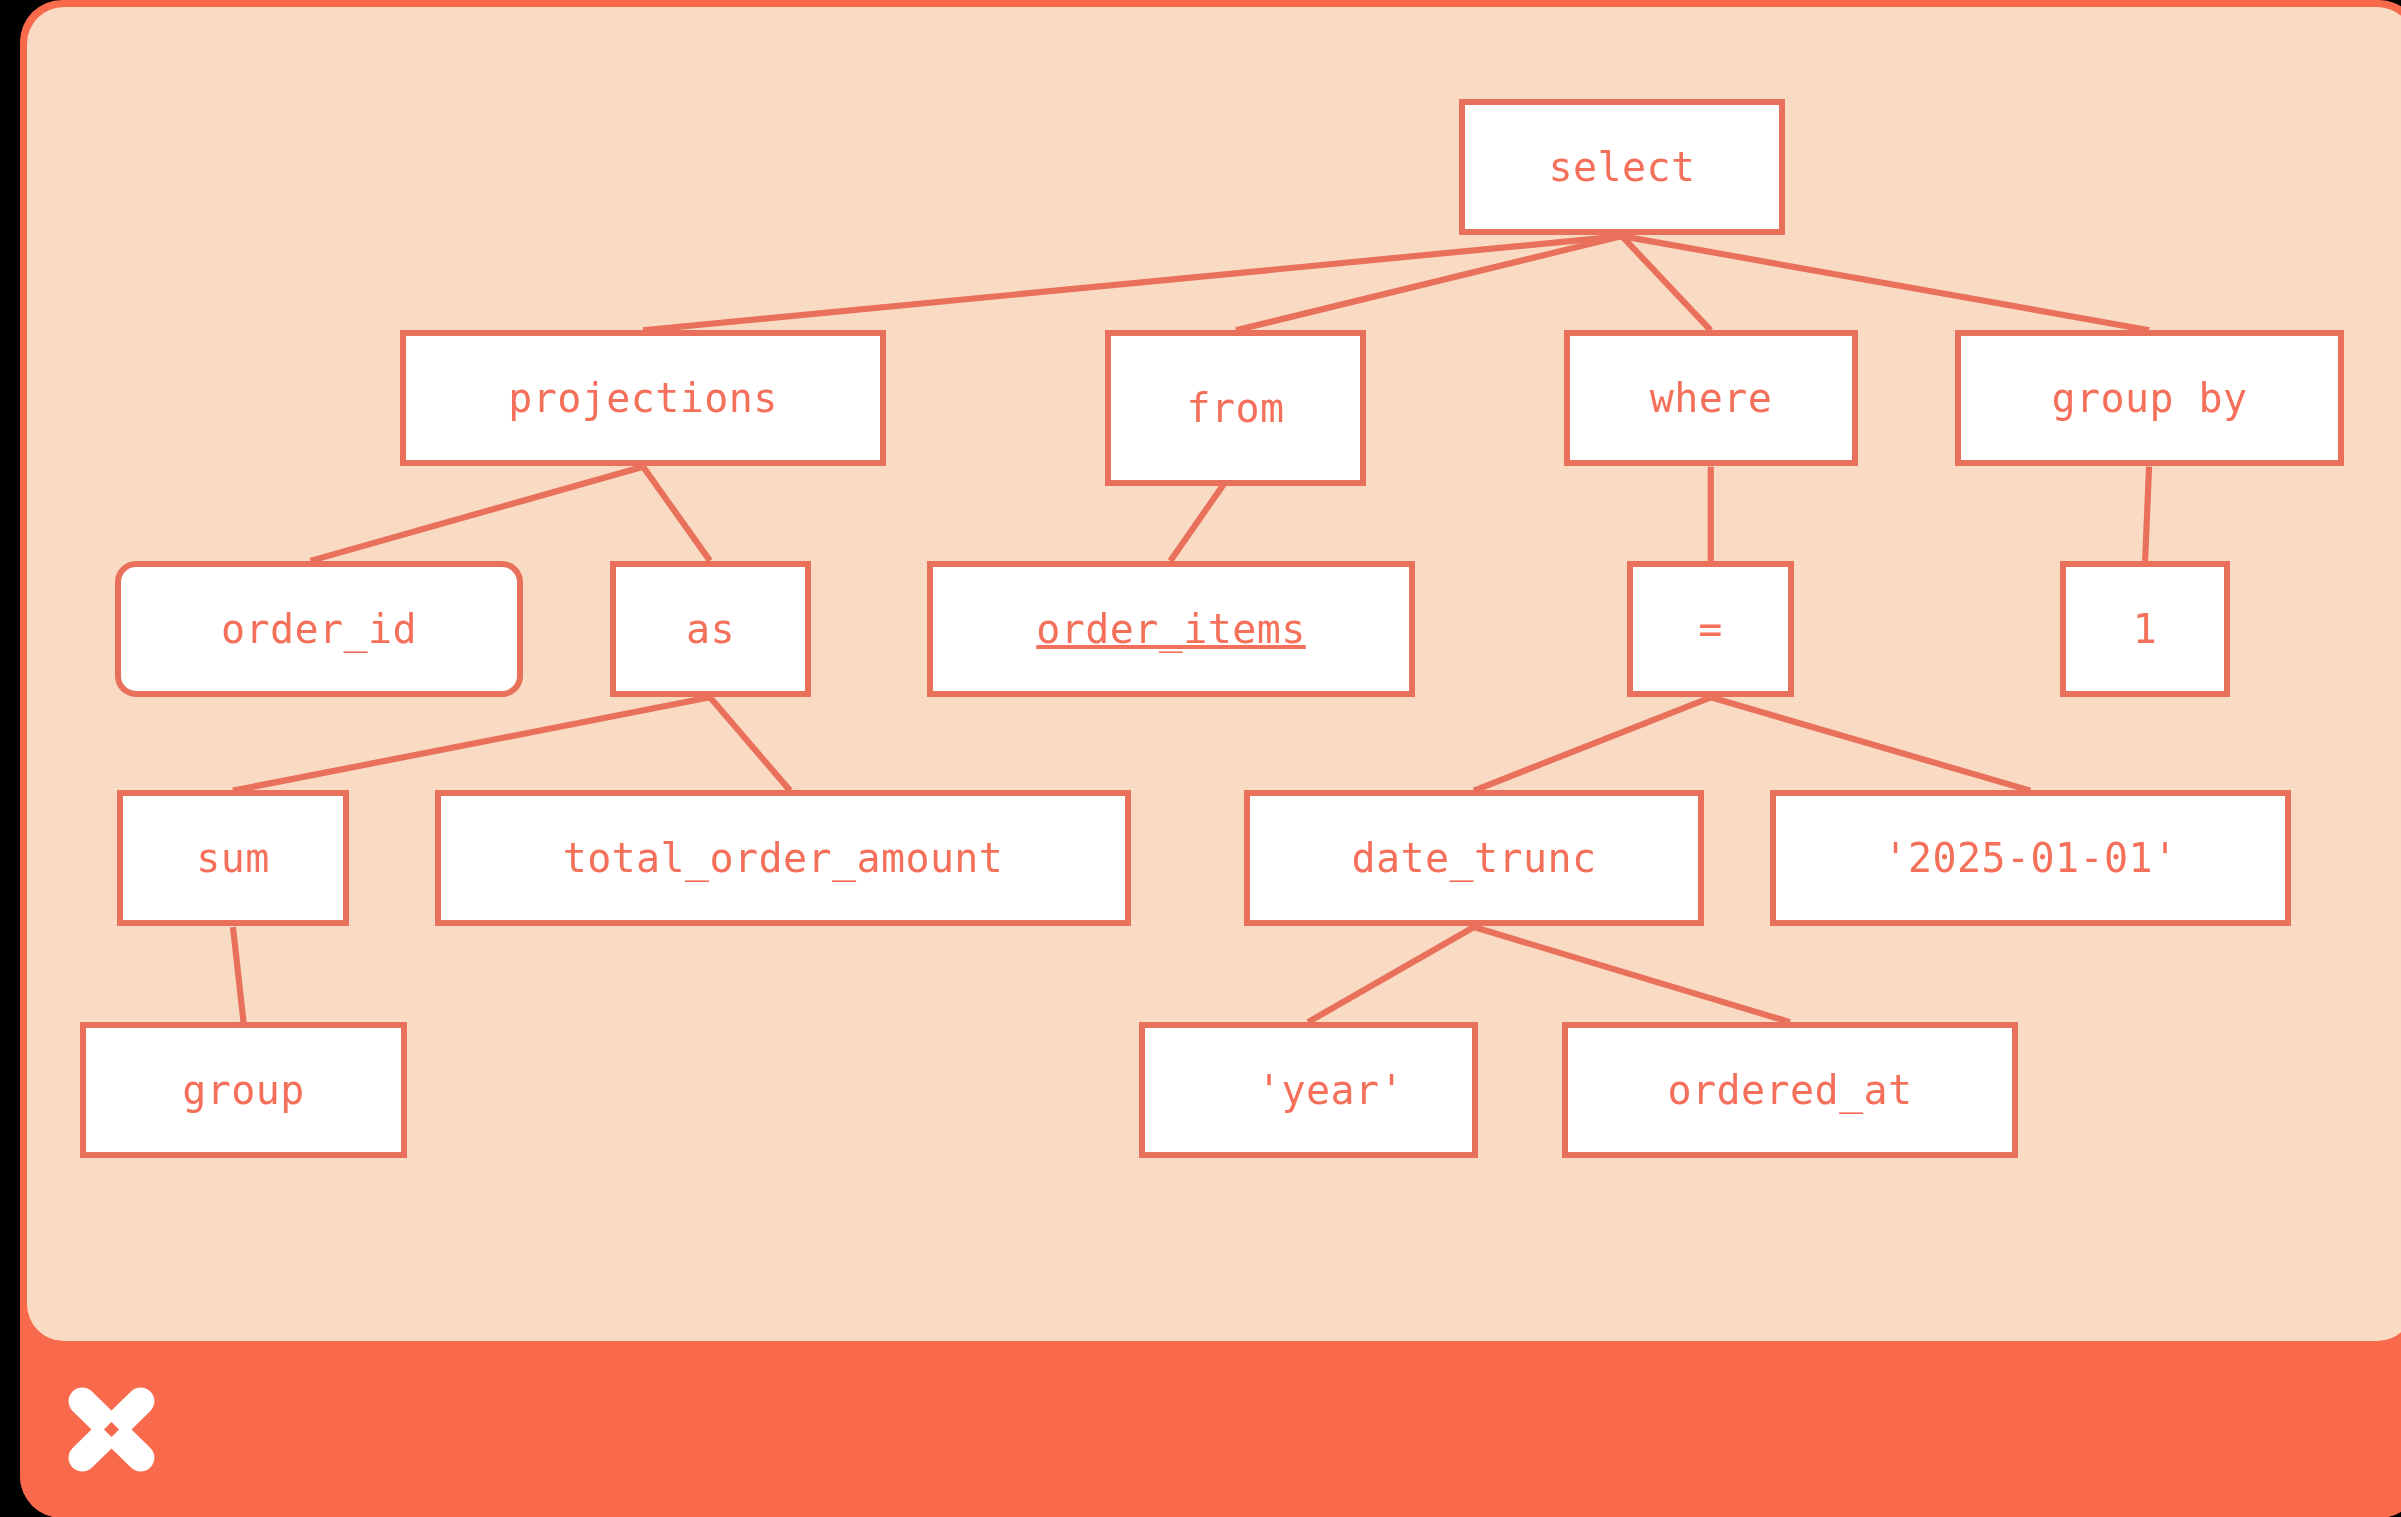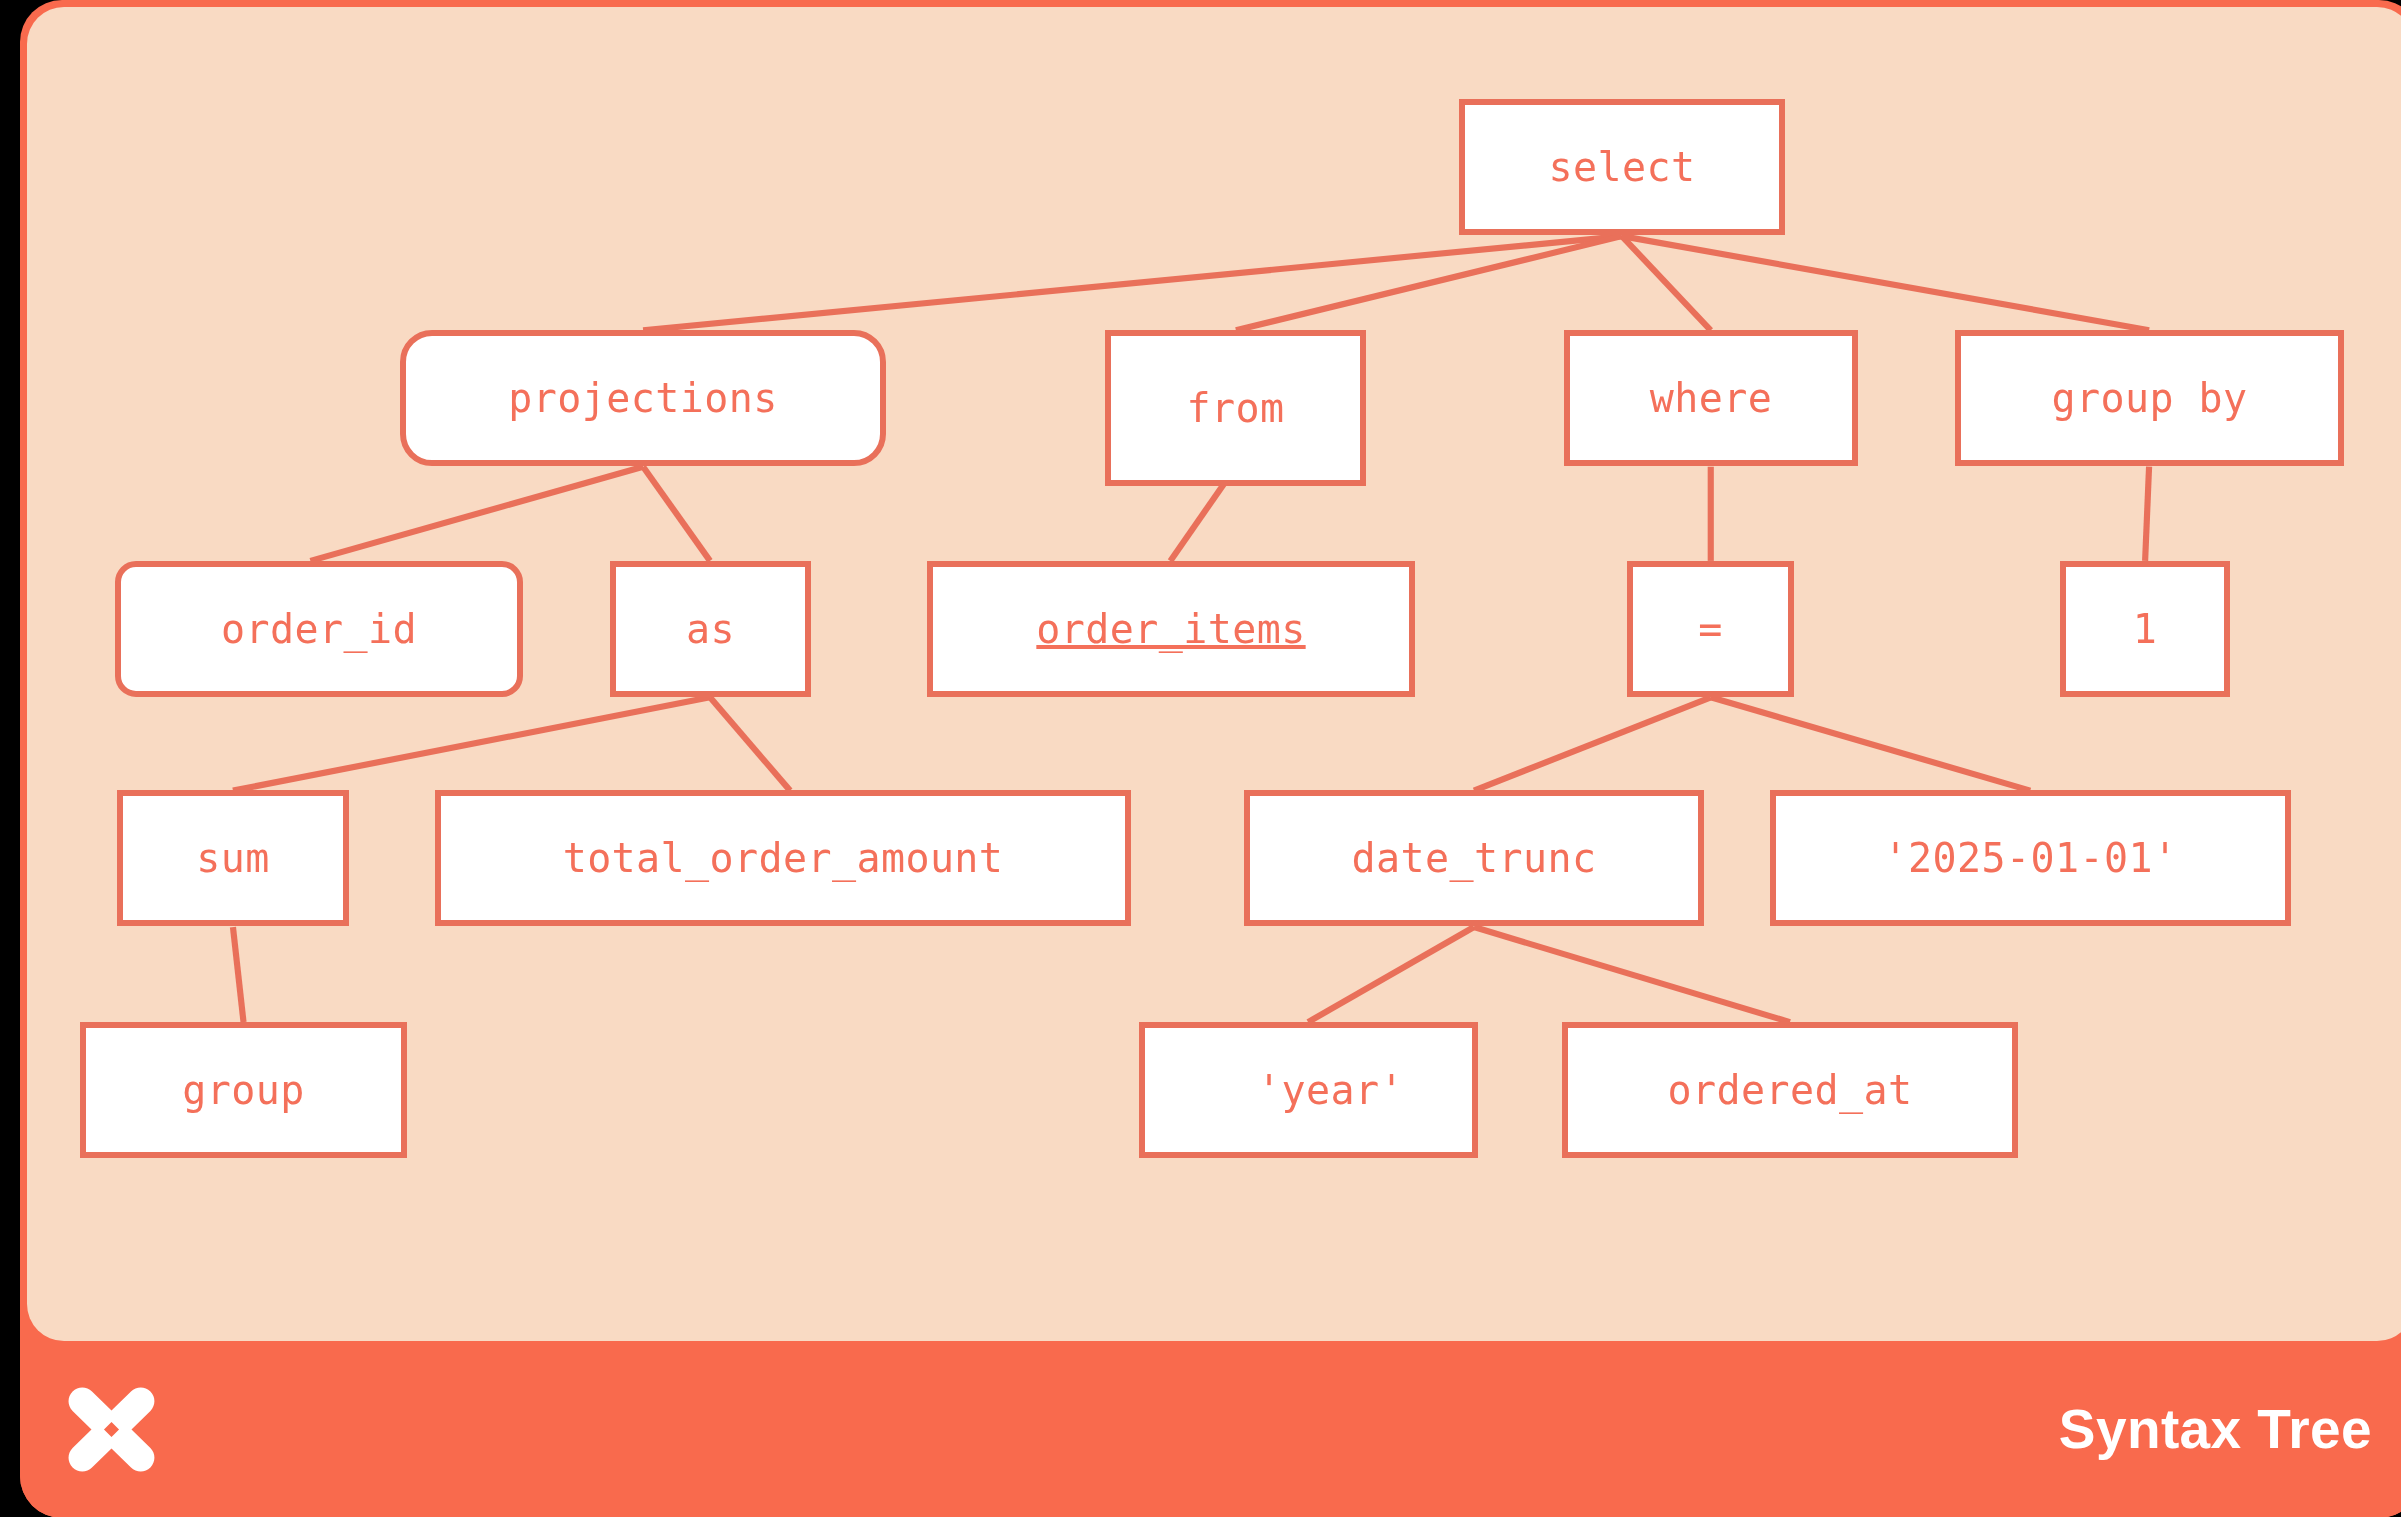--- a/index.html
+++ b/index.html
@@ -126,21 +126,21 @@
         <line x1="776" y1="784" x2="234" y2="890" stroke="#E9705A" stroke-width="7" stroke-linecap="butt"></line>
         <line x1="776" y1="784" x2="867" y2="890" stroke="#E9705A" stroke-width="7" stroke-linecap="butt"></line>
         <line x1="1913" y1="784" x2="1644" y2="890" stroke="#E9705A" stroke-width="7" stroke-linecap="butt"></line>
         <line x1="1913" y1="784" x2="2276" y2="890" stroke="#E9705A" stroke-width="7" stroke-linecap="butt"></line>
         <line x1="234" y1="1045" x2="246" y2="1153" stroke="#E9705A" stroke-width="7" stroke-linecap="butt"></line>
         <line x1="1644" y1="1045" x2="1455.5" y2="1153" stroke="#E9705A" stroke-width="7" stroke-linecap="butt"></line>
         <line x1="1644" y1="1045" x2="2003" y2="1153" stroke="#E9705A" stroke-width="7" stroke-linecap="butt"></line>
       </svg>
     <div id="node-layer">
         <div class="node" style="left: 1432px; top: 92px; width: 326px; height: 136px;"><span>select</span></div>
-        <div class="node" style="left: 373px; top: 323px; width: 486px; height: 136px; border-radius: 32px;"><span>projections</span></div>
+        <div class="node" style="left: 373px; top: 323px; width: 486px; height: 136px;"><span>projections</span></div>
         <div class="node" style="left: 1078px; top: 323px; width: 261px; height: 156px;"><span>from</span></div>
         <div class="node" style="left: 1537px; top: 323px; width: 294px; height: 136px;"><span>where</span></div>
         <div class="node" style="left: 1928px; top: 323px; width: 389px; height: 136px;"><span>group by</span></div>
         <div class="node" style="left: 88px; top: 554px; width: 408px; height: 136px; border-radius: 21px;"><span>order_id</span></div>
         <div class="node" style="left: 583px; top: 554px; width: 201px; height: 136px;"><span>as</span></div>
         <div class="node" style="left: 900px; top: 554px; width: 488px; height: 136px; text-decoration: underline;"><span>order_items</span></div>
         <div class="node" style="left: 1600px; top: 554px; width: 167px; height: 136px;"><span>=</span></div>
         <div class="node" style="left: 2033px; top: 554px; width: 170px; height: 136px;"><span>1</span></div>
         <div class="node" style="left: 90px; top: 783px; width: 232px; height: 136px;"><span>sum</span></div>
         <div class="node" style="left: 408px; top: 783px; width: 696px; height: 136px;"><span>total_order_amount</span></div>
@@ -149,17 +149,16 @@
         <div class="node" style="left: 53px; top: 1015px; width: 327px; height: 136px;"><span>group</span></div>
         <div class="node" style="left: 1112px; top: 1015px; width: 339px; height: 136px; padding-left: 44px;"><span>'year'</span></div>
         <div class="node" style="left: 1535px; top: 1015px; width: 456px; height: 136px;"><span>ordered_at</span></div>
       </div>
   </div>
 
   <div class="footer">
     <svg class="footer-logo" viewBox="0 0 100 100">
       <path fill="#FFFFFF" fill-rule="evenodd" d="M20.5 7.5c-3.6 0-7.1 1.4-9.8 4.1-5.4 5.4-5.4 14.2 0 19.6L29.8 50 10.7 68.8c-5.4 5.4-5.4 14.2 0 19.6 5.4 5.4 14.2 5.4 19.6 0L50 69.2l19.7 19.2c5.4 5.4 14.2 5.4 19.6 0 5.4-5.4 5.4-14.2 0-19.6L70.2 50l19.1-18.8c5.4-5.4 5.4-14.2 0-19.6-5.4-5.4-14.2-5.4-19.6 0L50 30.8 30.3 11.6c-2.7-2.7-6.2-4.1-9.8-4.1zM50 42.4 57.6 50 50 57.6 42.4 50 50 42.4z"></path>
     </svg>
-    <div class="footer-title">Syntax Tree</div>
   </div>
 
 </div>
 
 
 </body></html>

